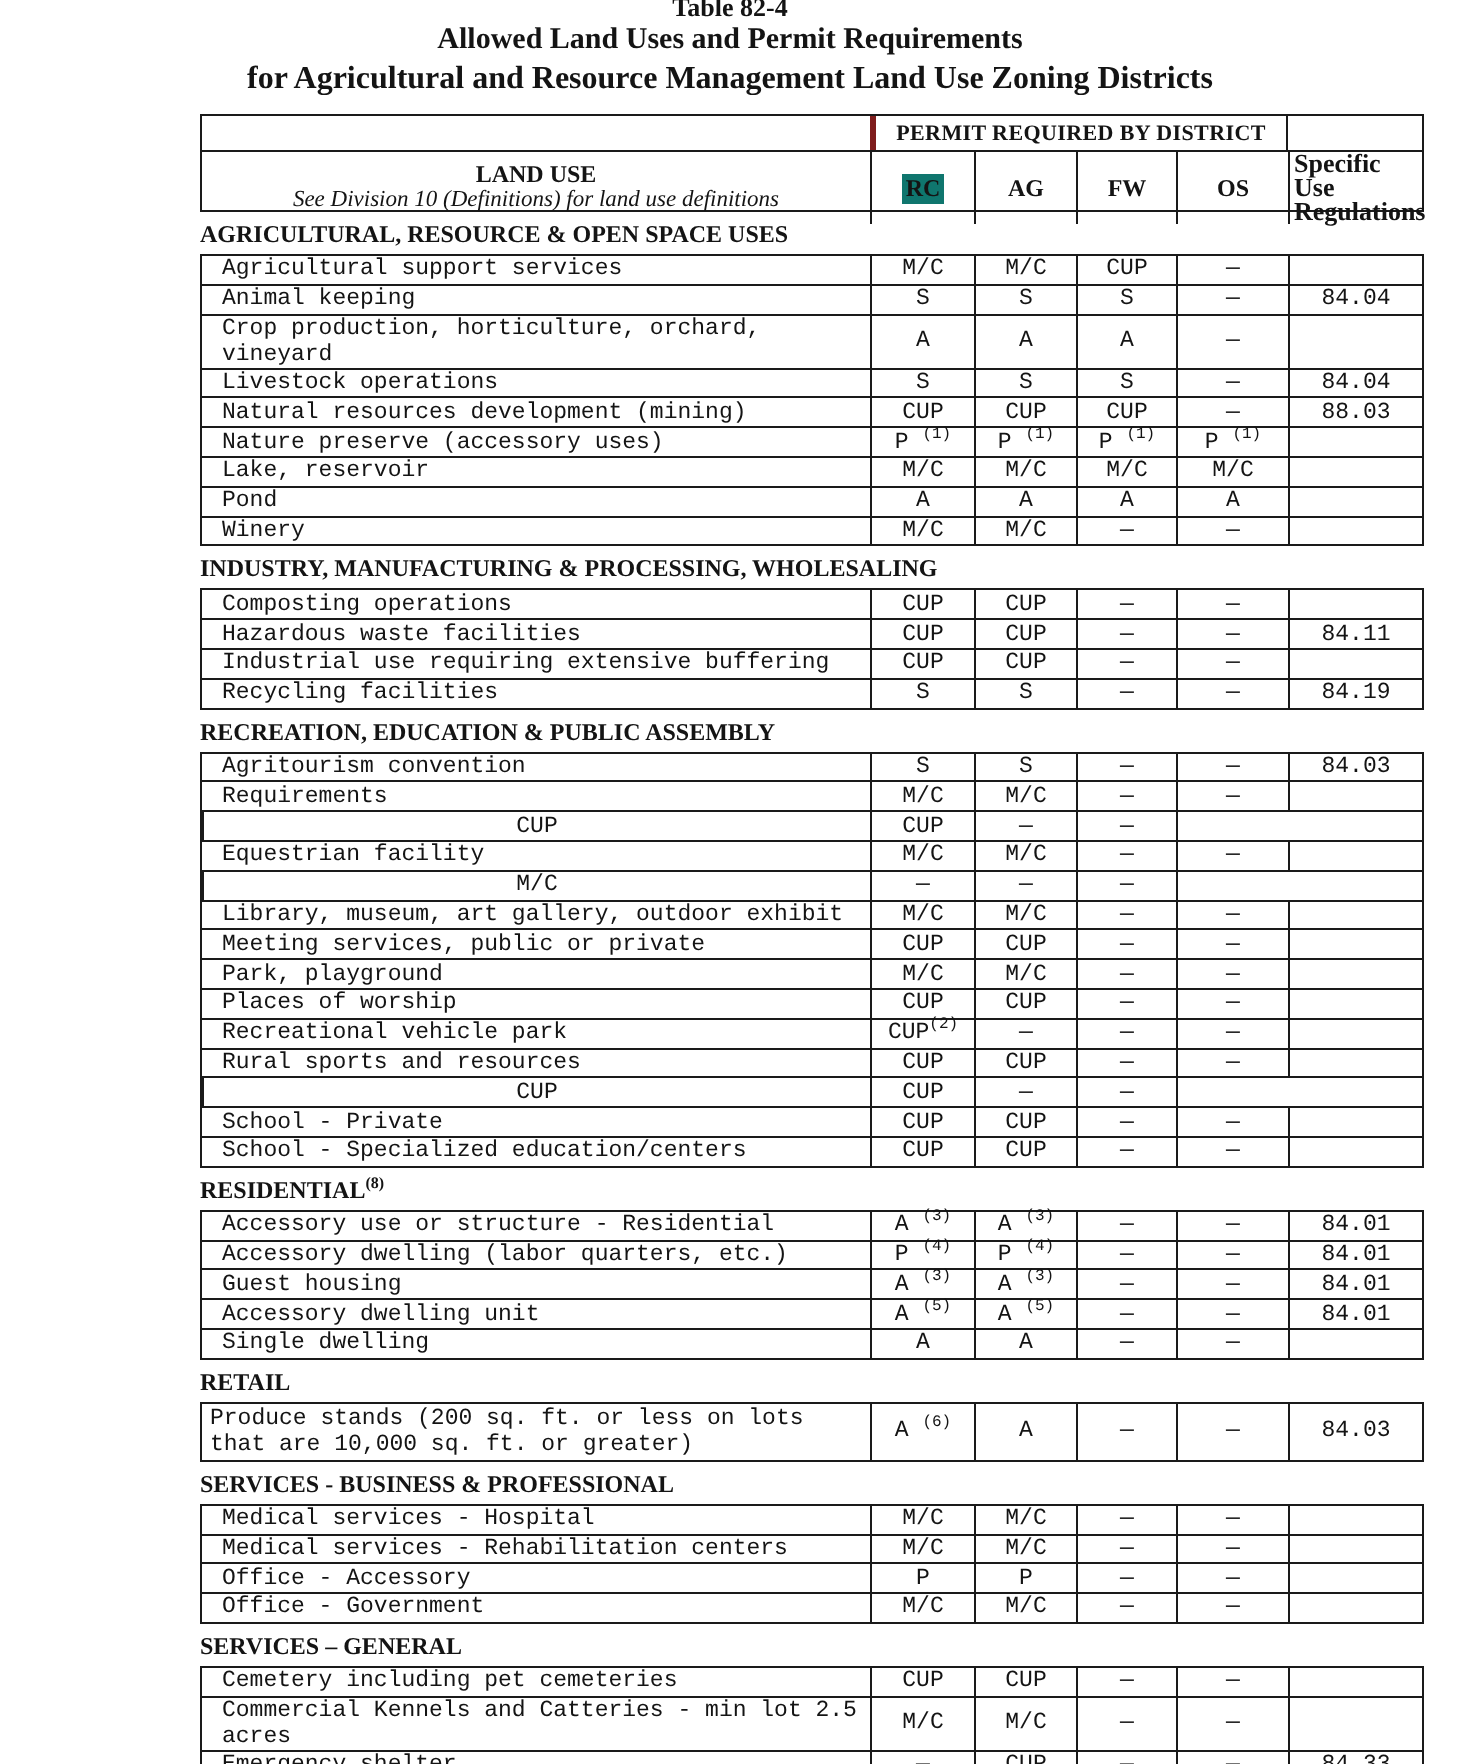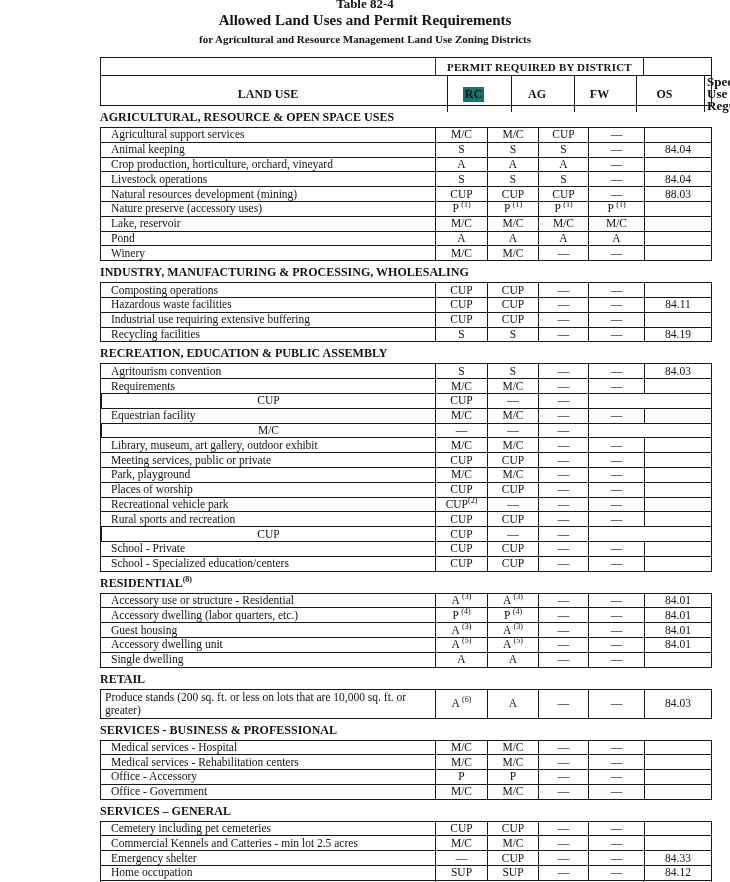--- a/index.html
+++ b/index.html
@@ -3,44 +3,44 @@
 <meta charset="utf-8">
 <style>
   html,body{margin:0;padding:0;}
   body{
     width:730px;height:882px;background:#ffffff;color:#141414;
     font-family:"Liberation Serif", serif;overflow:hidden;position:relative;
   }
   .title-block{ text-align:center; font-weight:bold; margin-top:-3px; }
   .title-l1{ font-size:13px; line-height:14px; }
   .title-l2{ font-size:15px; line-height:19px; }
-  .title-l3{ font-size:11px; line-height:19px; margin-bottom:8px; }
+  .title-l3{ font-size:16px; line-height:19px; margin-bottom:8px; }
 
   .tbl{ margin-left:100px; width:612px; box-sizing:border-box; }
 
   
   .hdr-box{ border:1px solid #1a1a1a; box-sizing:border-box; }
   .hdr-row1{ display:grid; grid-template-columns:334px 209px auto; height:17px; }
-  .hdr-row1 .mid{ border-left:1px solid #7f1d1d; border-right:1px solid #1a1a1a;
+  .hdr-row1 .mid{ border-left:3px solid #7f1d1d; border-right:1px solid #1a1a1a;
     display:flex; align-items:center; justify-content:center;
     font-weight:bold; font-size:11px; letter-spacing:.2px; }
   .hdr-row2{ display:grid; grid-template-columns:334px 52px 51px 50px 56px auto;
-    border-top:1px solid #1a1a1a; height:29px;gap:12px; }
+    border-top:1px solid #1a1a1a; height:29px; }
   .hdr-row2 > div{ border-left:1px solid #1a1a1a; box-sizing:border-box;
     display:flex; flex-direction:column; align-items:center; justify-content:center; }
   .hdr-row2 > div:first-child{ border-left:none; }
   .landuse-title{ font-weight:bold; font-size:12px; line-height:13px; }
   .landuse-sub{ font-style:italic; font-size:11.5px; line-height:13px; }
   .district{ font-weight:bold; font-size:12px; }
   .hl{ padding:0 2px; }
   .spec-head{ font-weight:bold; font-size:13px; line-height:12px; text-align:left; padding:0 2px; }
 
   
   .sec-head{ font-weight:bold; font-size:12px; line-height:13px; margin:5px 0 3px 0; }
-  .sec-box{ border:1px solid #1a1a1a; box-sizing:border-box; }
+  .sec-box{ border:1px solid #1a1a1a; box-sizing:border-box;font-family:Liberation Mono, monospace; }
   .row{ display:grid; grid-template-columns:334px 52px 51px 50px 56px auto; }
   .row + .row{ border-top:1px solid #1a1a1a; }
   .cell{ border-left:1px solid #1a1a1a; box-sizing:border-box; min-height:13.8px;
     display:flex; align-items:center; justify-content:center;
     font-size:11.5px; line-height:13px; padding:0 1px; }
   .cell.lbl{ border-left:none; justify-content:flex-start; padding:0 6px 0 10px; }
   .cell.lbl.tight{ padding:1px 6px 1px 4px; }
   sup{ font-size:8px; line-height:0; vertical-align:super; }
 
   
@@ -63,20 +63,21 @@
 
   <div class="hdr-box">
     <div class="hdr-row1">
       <div></div>
       <div class="mid">PERMIT REQUIRED BY DISTRICT</div>
       <div></div>
     </div>
     <div class="hdr-row2">
       <div>
         <div class="landuse-title">LAND USE</div>
+        <div class="landuse-sub">See Division 10 (Definitions) for land use definitions</div>
       </div>
       <div class="district">
         <span class="hl" style="background: #0f766e;">RC</span>
       </div>
       <div class="district">AG</div>
       <div class="district">FW</div>
       <div class="district">OS</div>
       <div>
         <div class="spec-head">Specific Use Regulations</div>
       </div>
@@ -541,21 +542,21 @@
           </div>
           <div class="cell">
             <span>—</span>
           </div>
           <div class="cell">
             <span></span>
           </div>
         </div>
         <div class="row">
           <div class="cell lbl">
-            <span>Rural sports and recreation</span>
+            <span>Rural sports and resources</span>
           </div>
           <div class="cell">
             <span>CUP</span>
           </div>
           <div class="cell">
             <span>CUP</span>
           </div>
           <div class="cell">
             <span>—</span>
           </div>

